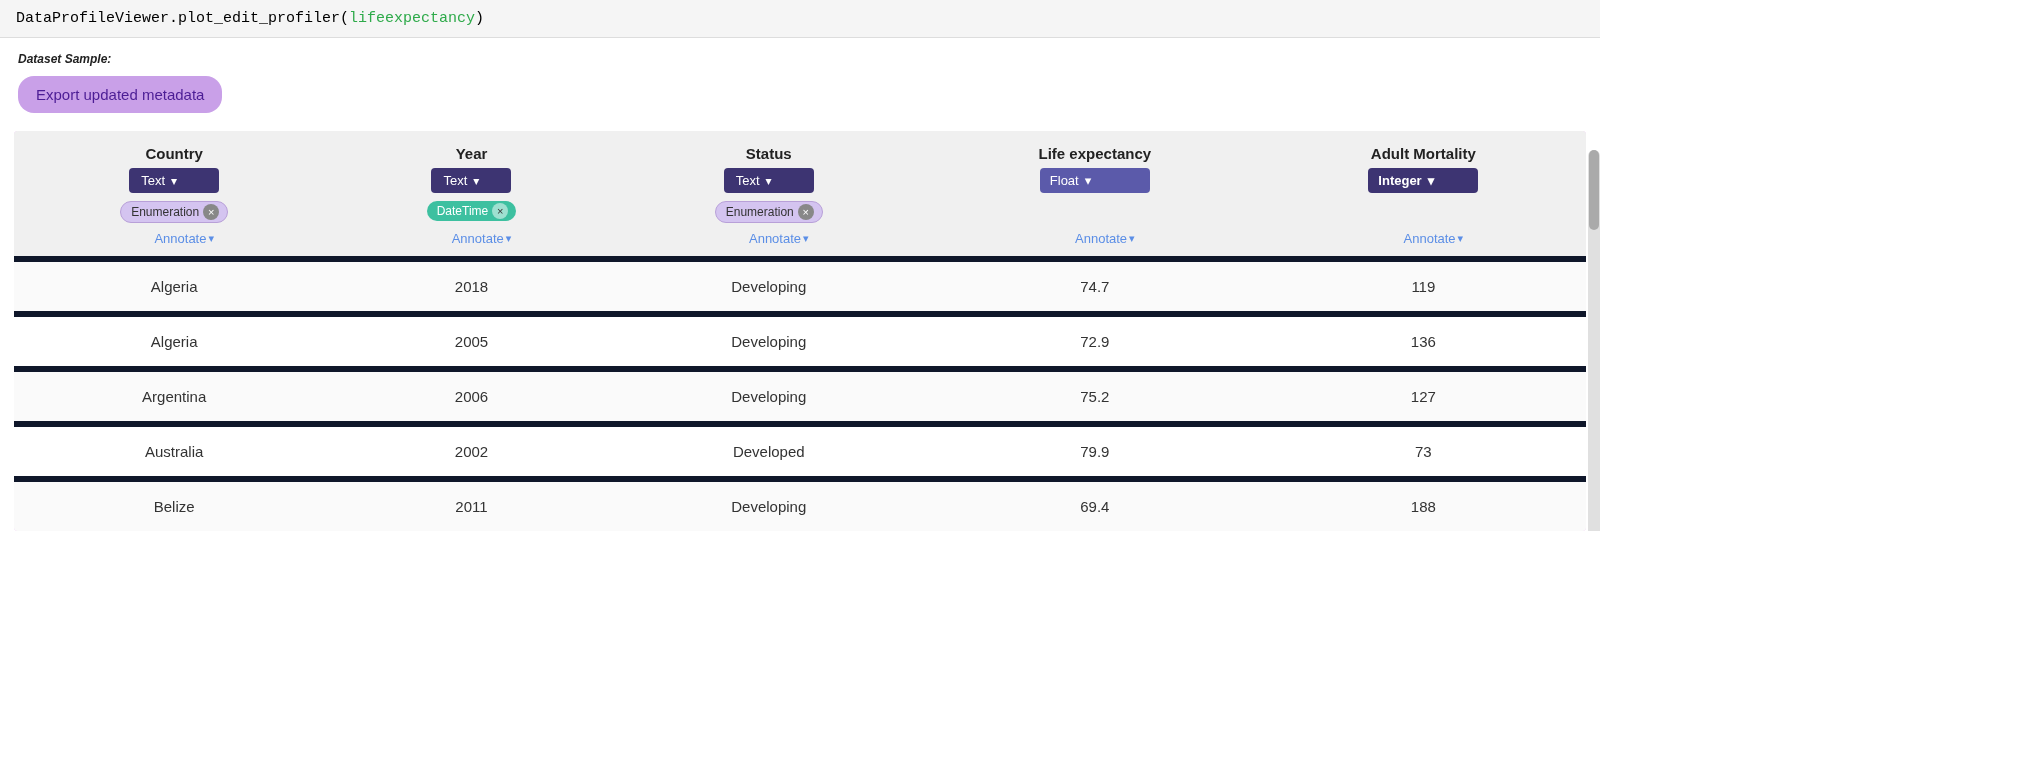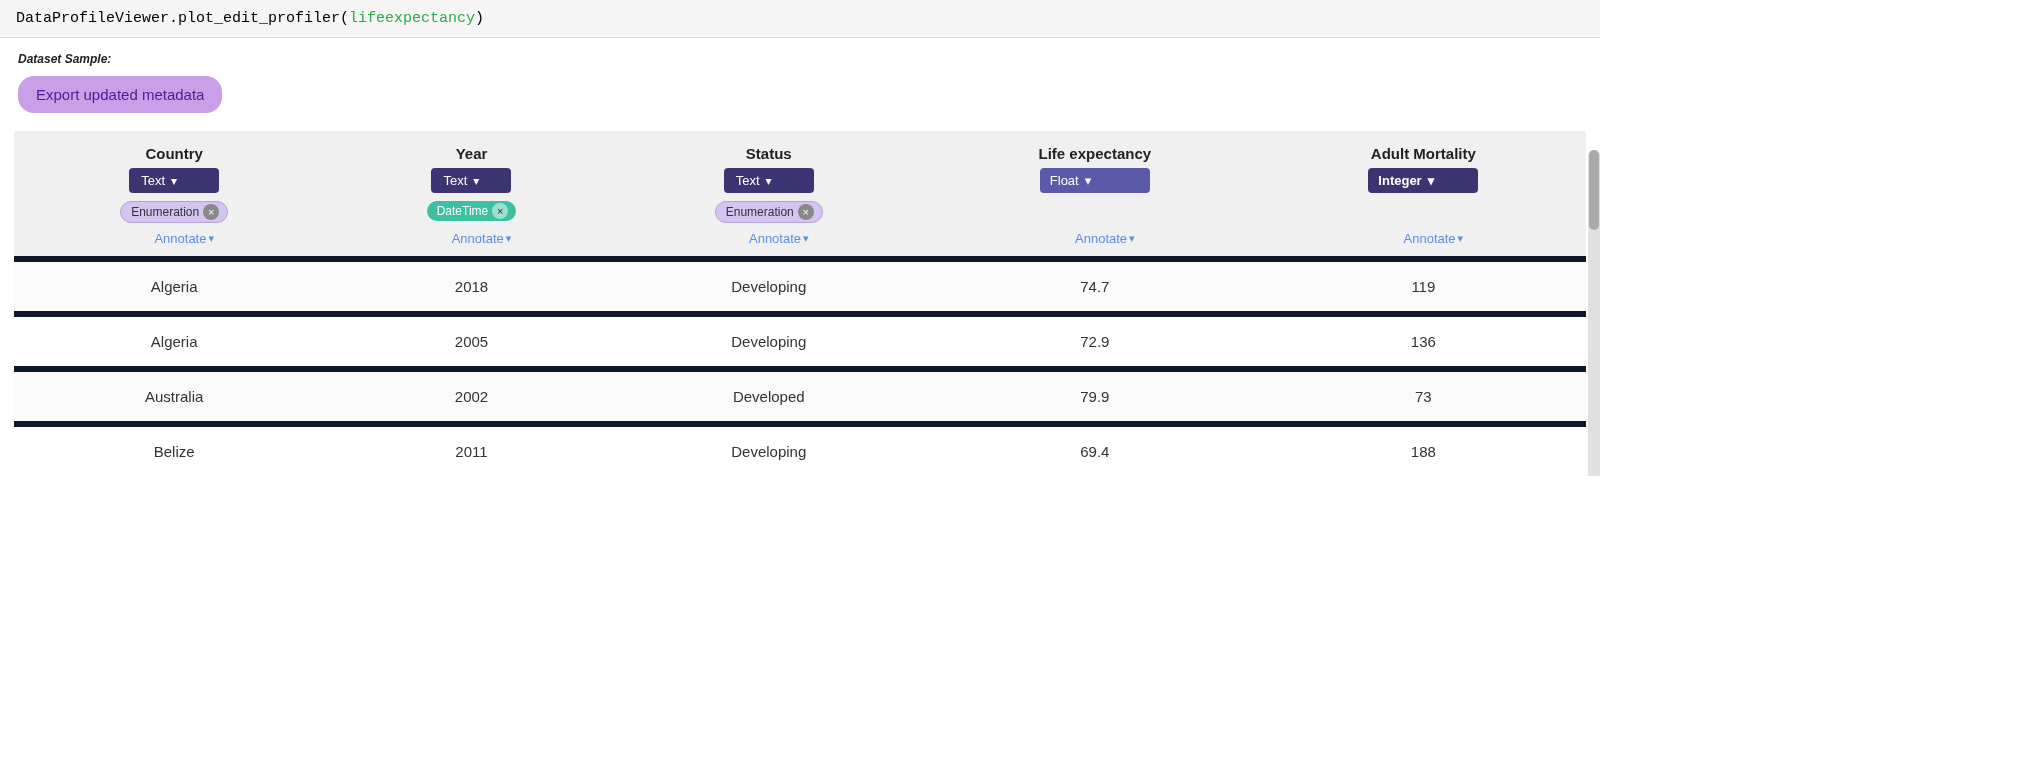--- a/index.html
+++ b/index.html
@@ -336,20 +336,27 @@
           <td>119</td>
         </tr>
         <tr>
           <td>Algeria</td>
           <td>2005</td>
           <td>Developing</td>
           <td>72.9</td>
           <td>136</td>
         </tr>
         <tr>
+          <td>Argentina</td>
+          <td>2006</td>
+          <td>Developing</td>
+          <td>75.2</td>
+          <td>127</td>
+        </tr>
+        <tr>
           <td>Australia</td>
           <td>2002</td>
           <td>Developed</td>
           <td>79.9</td>
           <td>73</td>
         </tr>
         <tr>
           <td>Belize</td>
           <td>2011</td>
           <td>Developing</td>

